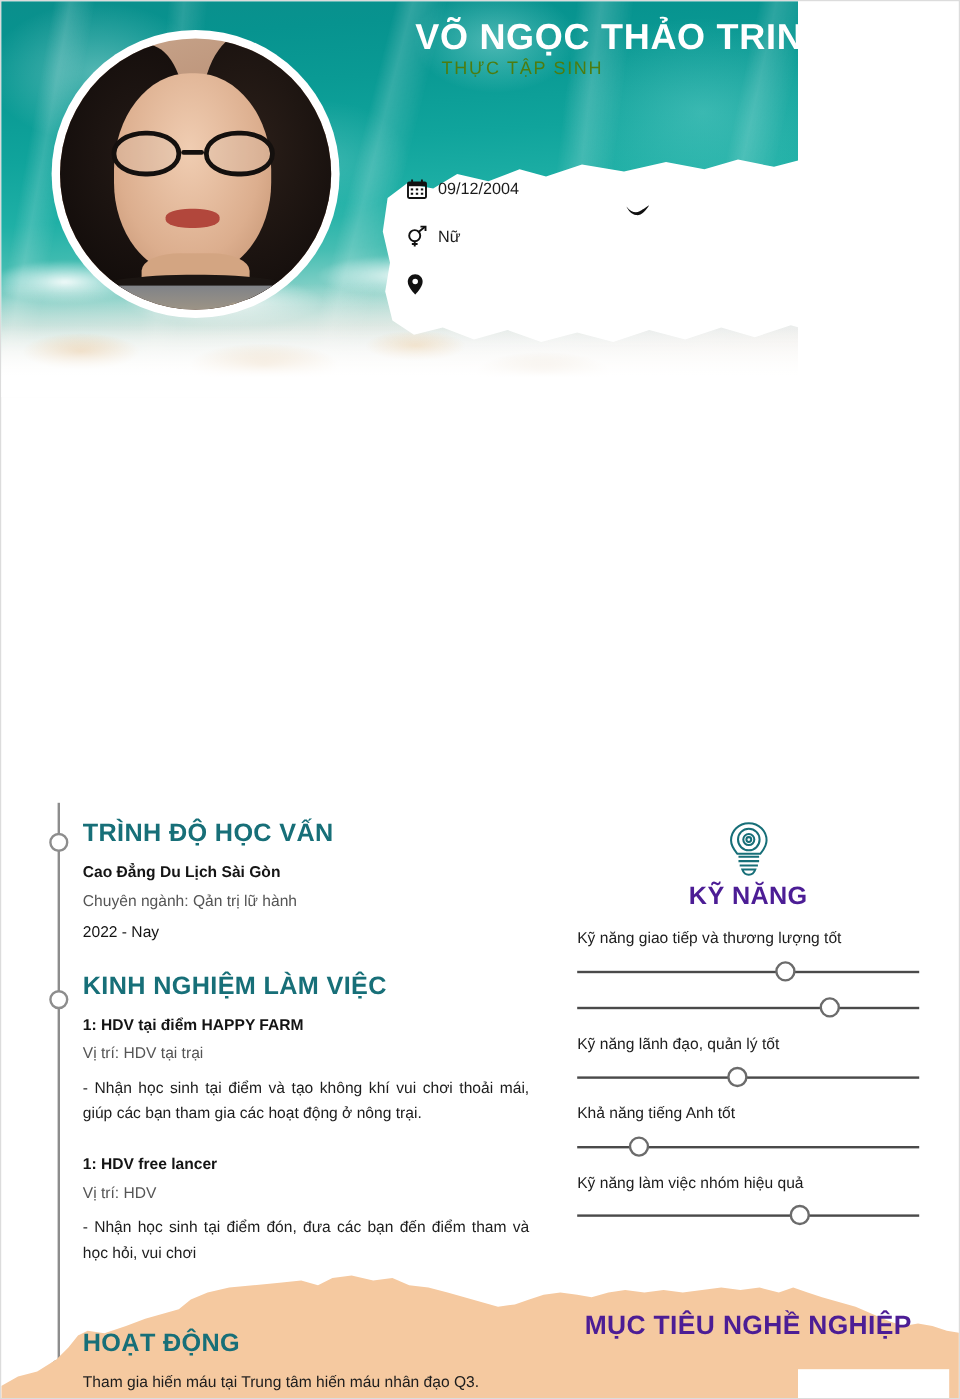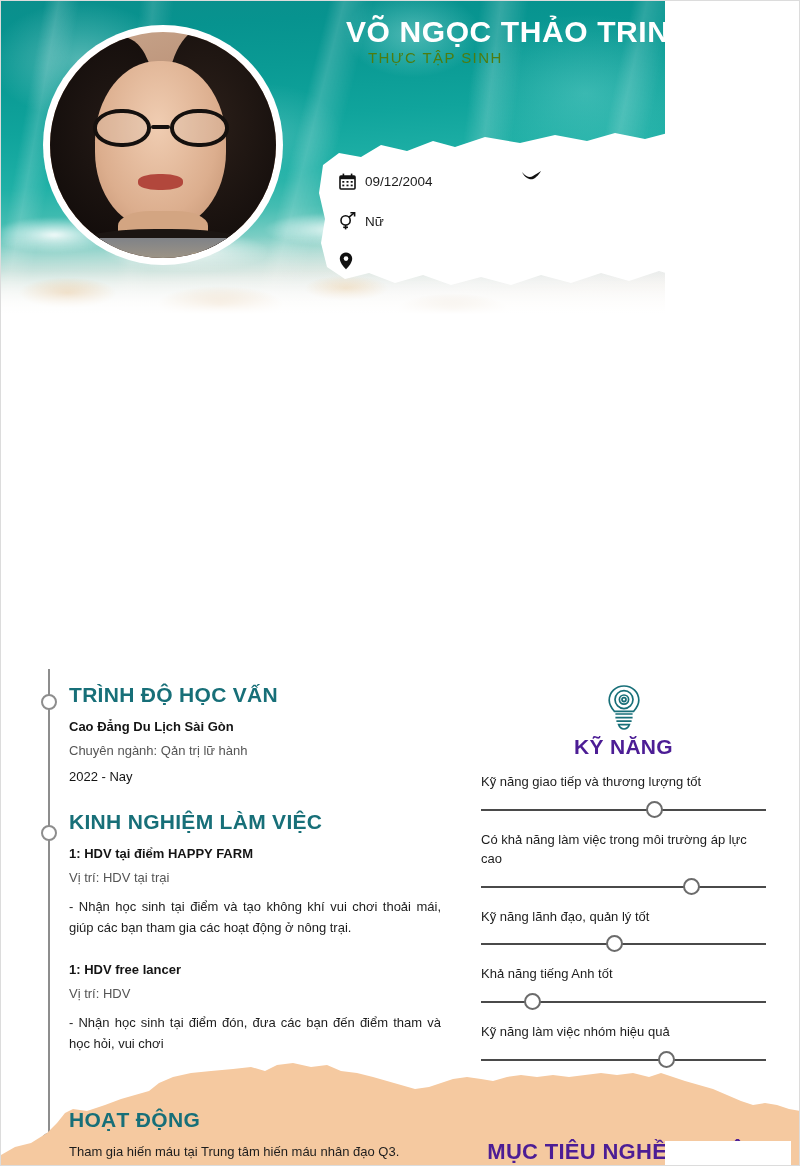--- a/index.html
+++ b/index.html
@@ -143,21 +143,21 @@
   }
 
   
   .brush {
     position: absolute; left: 314px; top: 122px;
     width: 442px; height: 172px; z-index: 5;
   }
   .brush svg { display: block; width: 100%; height: 100%; }
 
   .contact {
-    position: absolute; left: 338px; top: 160px; z-index: 6;
+    position: absolute; left: 338px; top: 136px; z-index: 6;
   }
   .c-row {
     display: flex; align-items: center;
     height: 40px; color: #1b1b1b; font-size: 13.5px;
   }
   .c-ico {
     width: 26px; display: flex; align-items: center; justify-content: flex-start;
   }
   .c-ico svg { display: block; }
   .bird {
@@ -386,21 +386,20 @@
         <div class="sec-h-c">KỸ NĂNG</div>
 
         <div>
           <div class="skill-label">Kỹ năng giao tiếp và thương lượng tốt</div>
           <div class="slider">
             <div class="track"></div>
             <div class="knob" style="left:61%"></div>
           </div>
         </div>
         <div>
-          <div class="skill-label">Có khả năng làm việc trong môi trường áp lực cao</div>
           <div class="slider">
             <div class="track"></div>
             <div class="knob" style="left:74%"></div>
           </div>
         </div>
         <div>
           <div class="skill-label">Kỹ năng lãnh đạo, quản lý tốt</div>
           <div class="slider">
             <div class="track"></div>
             <div class="knob" style="left:47%"></div>

